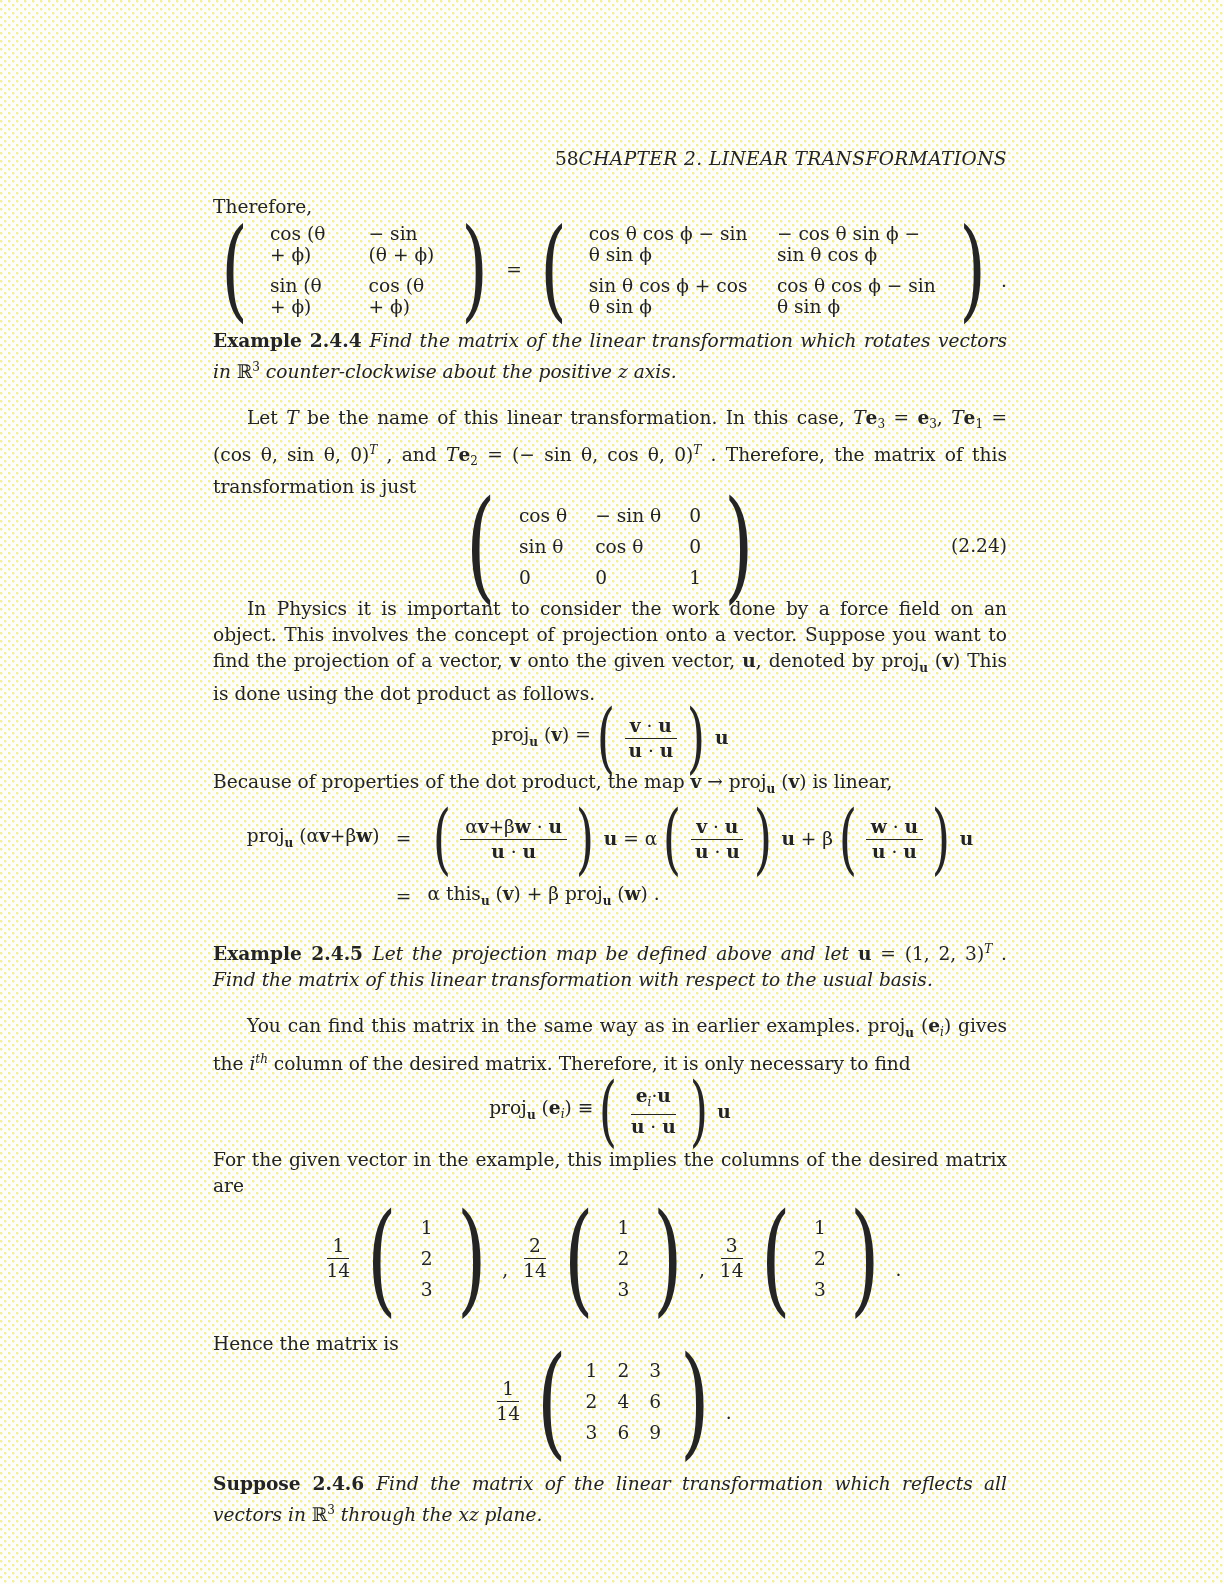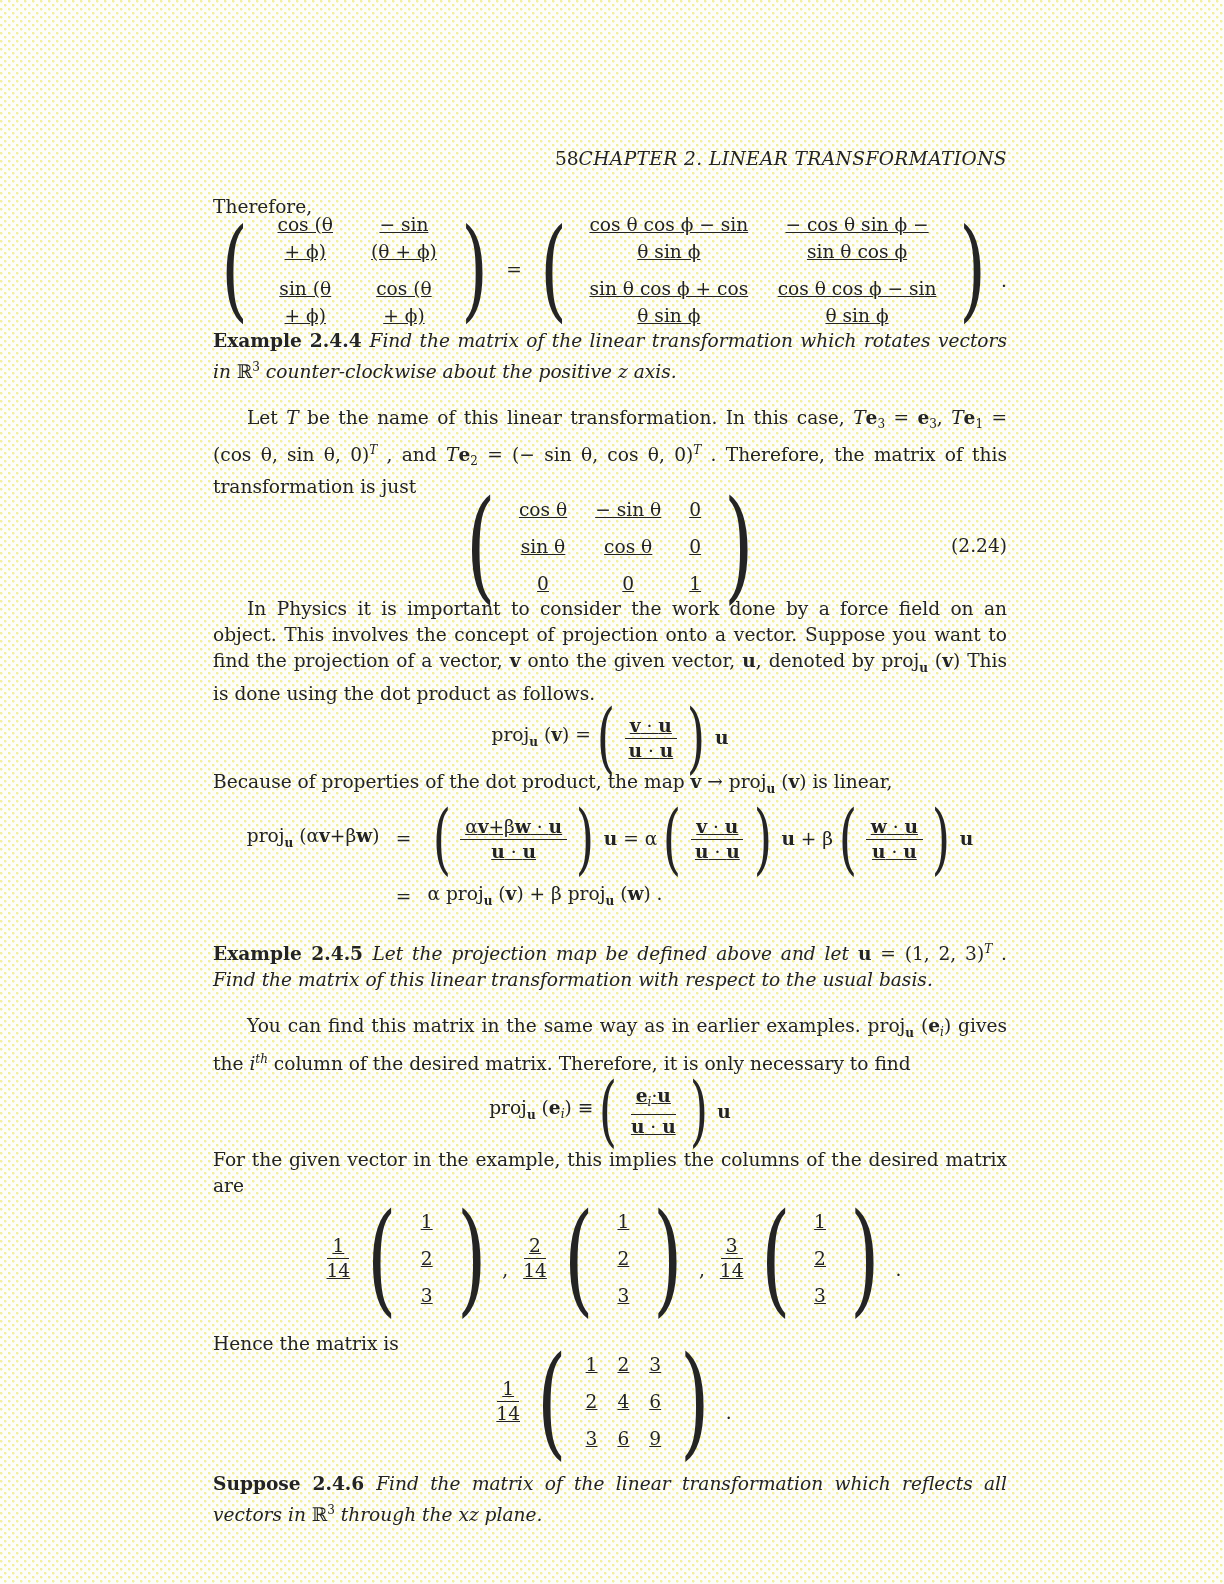--- a/index.html
+++ b/index.html
@@ -27,24 +27,24 @@
   .seg-sup{font-size:12px;vertical-align:7px;}
   .seg-isub{font-size:12px;vertical-align:-4px;font-style:italic;}
   .seg-isup{font-size:12px;vertical-align:7px;font-style:italic;}
   .seg-bsub{font-size:12px;vertical-align:-5px;font-weight:700;}
   .eq{display:flex;justify-content:center;align-items:center;position:relative;}
   .bp{display:inline-block;line-height:.72;transform:scaleX(.62);transform-origin:center;font-weight:400;color:#242424;}
   .bp-m2{font-size:110px;}
   .bp-m3{font-size:122px;}
   .bp-f{font-size:76px;}
   .mat{align-items:center;}
-  .mcell{text-align:center;padding:5px 14px;line-height:27px;text-decoration:underline;}
+  .mcell{padding:5px 14px;line-height:21px;}
   .mat-tight .mcell{padding:5px 10px;}
   .vec .mcell{padding:5px 15px;}
-  .frac{display:inline-flex;flex-direction:column;align-items:center;margin:0 3px;text-decoration:underline;}
+  .frac{display:inline-flex;flex-direction:column;align-items:center;margin:0 3px;}
   .fnum,.fden{padding:1px 5px;line-height:22px;text-align:center;white-space:nowrap;}
   .fnum{border-bottom:1.4px solid #242424;}
   .mrow{white-space:nowrap;}
   .period,.sep{align-self:center;transform:translateY(11px);}
   .sep{margin:0 7px;}
   .period{margin-left:7px;}
   .eqtag{position:absolute;right:0;top:50%;transform:translateY(-50%);}
   .aligneq{display:grid;grid-template-columns:auto 16px auto;justify-content:center;align-items:center;row-gap:14px;column-gap:16px;}
   .al-rhs{display:flex;align-items:center;}
   .tail{margin-left:4px;}
@@ -140,21 +140,21 @@
       <span class="bp bp-f">(</span>
       <span class="frac">
         <span class="fnum"><span class="seg-b">w</span><span class="seg-t"> · </span><span class="seg-b">u</span></span>
         <span class="fden"><span class="seg-b">u</span><span class="seg-t"> · </span><span class="seg-b">u</span></span>
       </span>
       <span class="bp bp-f">)</span>
       <span class="mrow tail"><span class="seg-b">u</span></span>
     </div>
     <div></div>
     <div style="text-align:center">=</div>
-    <div class="mrow"><span class="seg-t">α proj</span><span class="seg-bsub">u</span><span class="seg-t"> (</span><span class="seg-b">v</span><span class="seg-t">) + β proj</span><span class="seg-bsub">u</span><span class="seg-t"> (</span><span class="seg-b">w</span><span class="seg-t">) .</span></div>
+    <div class="mrow"><span class="seg-t">α this</span><span class="seg-bsub">u</span><span class="seg-t"> (</span><span class="seg-b">v</span><span class="seg-t">) + β proj</span><span class="seg-bsub">u</span><span class="seg-t"> (</span><span class="seg-b">w</span><span class="seg-t">) .</span></div>
   </div>
 
   <p style="margin-top:22px"><span class="seg-b">Example 2.4.5 </span><span class="seg-i">Let the projection map be defined above and let </span><span class="seg-b">u</span><span class="seg-t"> = (1, 2, 3)</span><span class="seg-isup">T</span><span class="seg-t"> . </span><span class="seg-i">Find the matrix of this linear transformation with respect to the usual basis.</span></p>
 
   <p class="ind" style="margin-top:20px"><span class="seg-t">You can find this matrix in the same way as in earlier examples.  proj</span><span class="seg-bsub">u</span><span class="seg-t"> (</span><span class="seg-b">e</span><span class="seg-isub">i</span><span class="seg-t">) gives the </span><span class="seg-i">i</span><span class="seg-isup">th</span><span class="seg-t"> column of the desired matrix.  Therefore, it is only necessary to find</span></p>
 
   <div class="eq" style="margin-top:6px;height:58px">
     <span class="mrow"><span class="seg-t">proj</span><span class="seg-bsub">u</span><span class="seg-t"> (</span><span class="seg-b">e</span><span class="seg-isub">i</span><span class="seg-t">) ≡ </span></span>
     <span class="bp bp-f">(</span>
     <span class="frac">

